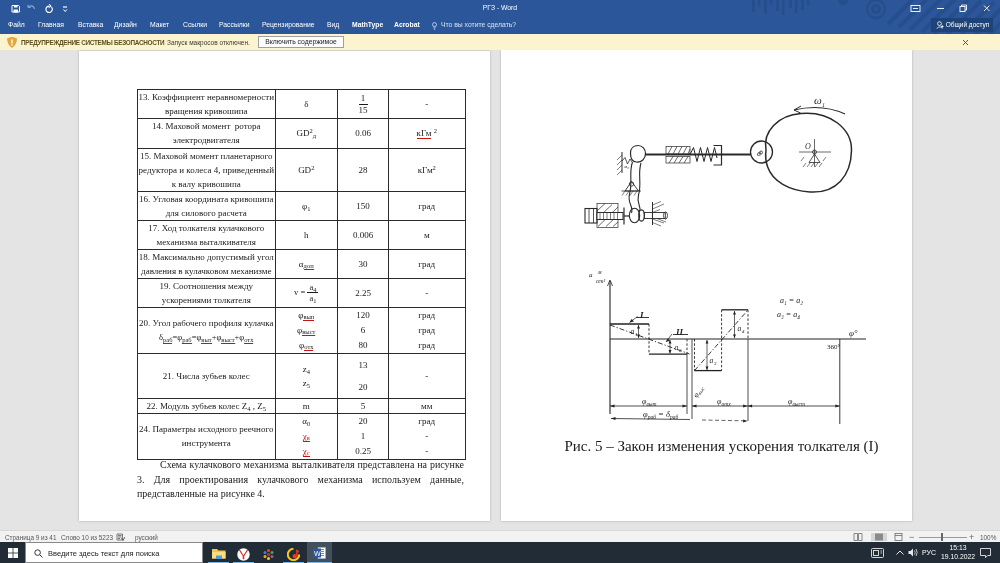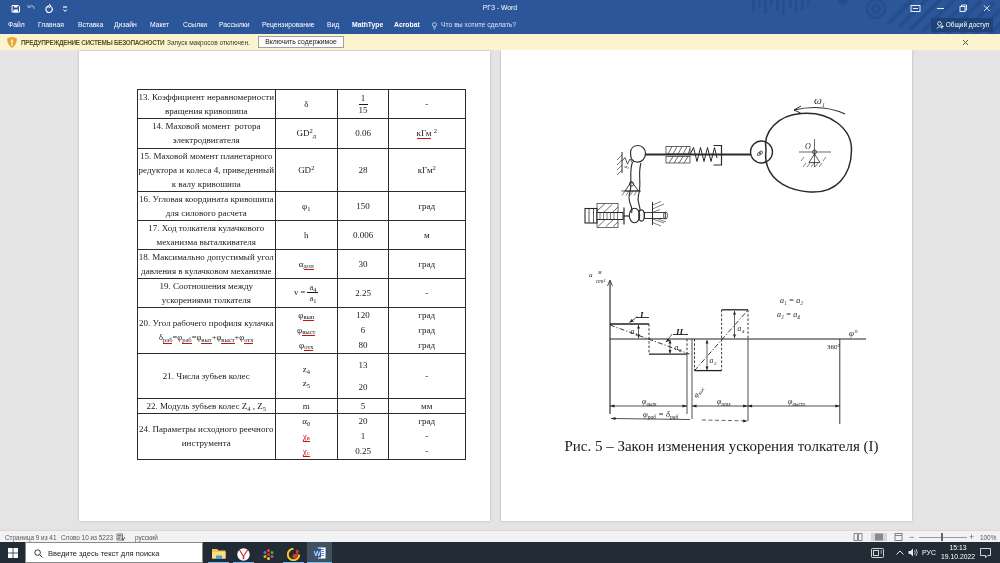--- a/index.html
+++ b/index.html
@@ -223,20 +223,23 @@
           <td>мм</td>
         </tr>
         <tr style="height:45.5px">
           <td>24. Параметры исходного реечного инструмента</td>
           <td style="line-height:15px">α<sub>0</sub><br><span class="rl" style="color:#cc1111">χ</span><sub class="rl" style="color:#cc1111">в</sub><br><span class="rl" style="color:#cc1111">χ</span><sub class="rl" style="color:#cc1111">с</sub></td>
           <td style="line-height:15px">20<br>1<br>0.25</td>
           <td style="line-height:15px">град<br>-<br>-</td>
         </tr>
       </tbody>
         </table>
+      <div class="abs" id="para" style="left:58px;top:407px;width:327px;font-family:'Liberation Serif',serif;font-size:10px;line-height:14.7px;color:#1a1a1a;text-align:justify">
+        <div style="text-indent:23px">Схема кулачкового механизма выталкивателя представлена на рисунке 3. Для проектирования кулачкового механизма используем данные, представленные на рисунке 4.</div>
+      </div>
     </div>
     <div class="page" id="page2">
       <svg class="abs" style="left:79px;top:35px" width="280" height="150" viewBox="580 85 280 150">
         <g stroke="#2a2a2a" fill="none">
 
           <path d="M 766 150 C 762.5 132 778 115 801 113.5 C 830.5 111 852 129 851.5 150.5 C 851 175.5 836.5 193.5 810 192 C 789 190.5 772.5 181.5 767.5 166.5 C 765 159.5 765.5 154 766 150 Z" stroke-width="1.5"></path>
 
           <path d="M 794 110 Q 822 103.5 845 114" stroke-width="1.2"></path>
           <path d="M 794 110 l 7 -4 M 794 110 l 6.5 3" stroke-width="1"></path>
 

